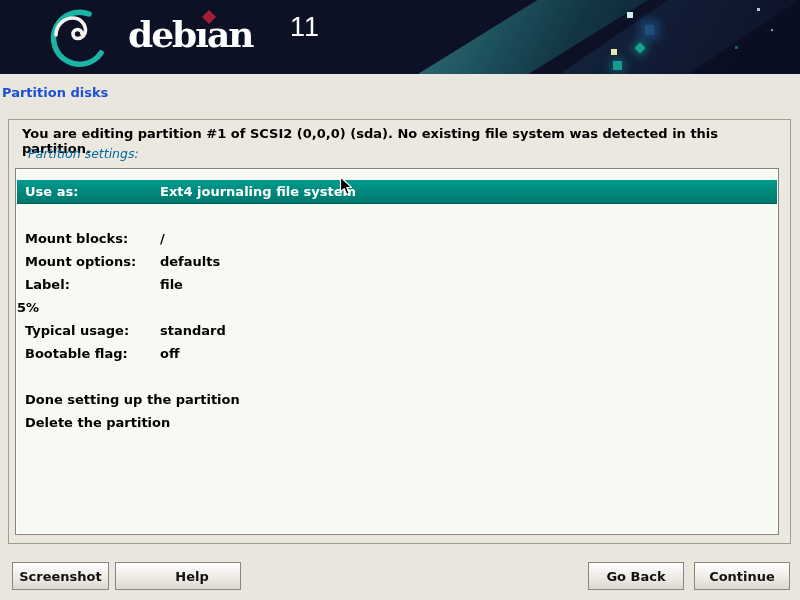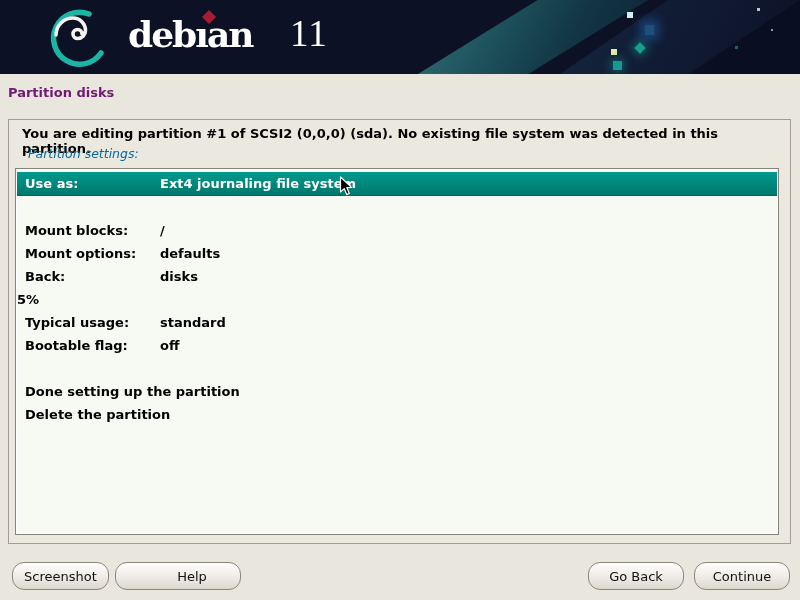--- a/index.html
+++ b/index.html
@@ -25,48 +25,48 @@
   .d5{left:613px;top:61px;width:9px;height:9px;background:#139a95;box-shadow:0 0 8px 3px rgba(20,150,145,.4);}
   .d6{left:757px;top:8px;width:3px;height:3px;background:#cfe8e8;opacity:.85;}
   .d7{left:771px;top:29px;width:2px;height:2px;background:#bcd8e0;opacity:.7;}
   .d8{left:735px;top:46px;width:3px;height:3px;background:#1da392;opacity:.6;}
 
   .logo{position:absolute;left:42px;top:4px;width:76px;height:66px;}
   .wordmark{position:absolute;left:128px;top:6px;height:60px;color:#fff;
     font-family:"DejaVu Serif","Liberation Serif",serif;font-weight:bold;font-size:36px;
     letter-spacing:-2px;line-height:56px;white-space:nowrap;}
   .idot{position:absolute;left:76px;top:6px;width:10px;height:10px;background:#a41d33;transform:rotate(45deg);}
-  .version{position:absolute;left:290px;top:12px;color:#fff;font-family:Liberation Serif, serif;
-    font-weight:normal;font-size:37px;letter-spacing:1px;}
+  .version{position:absolute;left:290px;top:12px;color:#fff;font-family:Liberation Sans, sans-serif;
+    font-weight:normal;font-size:27px;letter-spacing:1px;}
 
   
-  .page-title{position:absolute;left:8px;top:85px;font-size:13px;font-weight:bold;color:#701a75;}
+  .page-title{position:absolute;left:2px;top:85px;font-size:13px;font-weight:bold;color:#1d4ed8;}
 
   
   .panel{position:absolute;left:8px;top:119px;width:781px;height:423px;
     border:1px solid #a29d8f;background:#ebe8df;}
   .msg{position:absolute;left:13px;top:6px;font-size:13px;font-weight:bold;color:#000;}
   .section-label{position:absolute;left:19px;top:26px;font-size:12.5px;font-style:italic;color:#0369a1;}
 
   
   .listbox{position:absolute;left:6px;top:48px;width:764px;height:367px;
-    border:1px solid #87827a;background:#f7faf2;box-shadow:inset 0 0 0 1px #ffffff;padding-top:3px;box-sizing:border-box;}
+    border:1px solid #87827a;background:#f7faf2;box-shadow:inset 0 0 0 1px #ffffff;padding-top:11px;box-sizing:border-box;}
   .row{height:23px;display:flex;align-items:center;font-size:13px;font-weight:bold;color:#000;margin:0 1px;}
   .row .lab{width:135px;padding-left:8px;flex:none;white-space:nowrap;}
   .row .val{flex:1;white-space:nowrap;}
   .row.selected{height:24px;color:#fff;
     background:linear-gradient(#009a8d,#00786c);border-bottom:1px solid #00645a;box-sizing:border-box;}
 
   
   .cursor{position:absolute;left:339px;top:176px;z-index:20;}
 
   
-  .btn{position:absolute;height:26px;border:1px solid #8b867d;border-radius:12px;
+  .btn{position:absolute;height:26px;border:1px solid #8b867d;border-radius:0;
     background:linear-gradient(#fefefe,#eeebe5 55%,#dcd8d0);
-    font-family:"DejaVu Sans","Liberation Sans",sans-serif;font-size:13px;font-weight:normal;color:#111;
+    font-family:"DejaVu Sans","Liberation Sans",sans-serif;font-size:13px;font-weight:bold;color:#111;
     display:flex;align-items:center;justify-content:center;box-shadow:0 1px 0 rgba(255,255,255,.7) inset;cursor:default;}
   .btn-screenshot{left:12px;top:562px;width:95px;}
   .btn-help{left:115px;top:562px;width:96px;padding-left:28px;}
   .btn-goback{left:588px;top:562px;width:94px;}
   .btn-continue{left:694px;top:562px;width:94px;text-align:right;}
 </style>
 </head>
 <body>
 
 <div class="screen">
@@ -110,22 +110,22 @@
       </div>
       <div class="row">
         <span class="lab">Mount blocks:</span>
         <span class="val">/</span>
       </div>
       <div class="row">
         <span class="lab">Mount options:</span>
         <span class="val">defaults</span>
       </div>
       <div class="row">
-        <span class="lab">Back:</span>
-        <span class="val">disks</span>
+        <span class="lab">Label:</span>
+        <span class="val">file</span>
       </div>
       <div class="row">
         <span class="val">5%</span>
       </div>
       <div class="row">
         <span class="lab">Typical usage:</span>
         <span class="val">standard</span>
       </div>
       <div class="row">
         <span class="lab">Bootable flag:</span>

